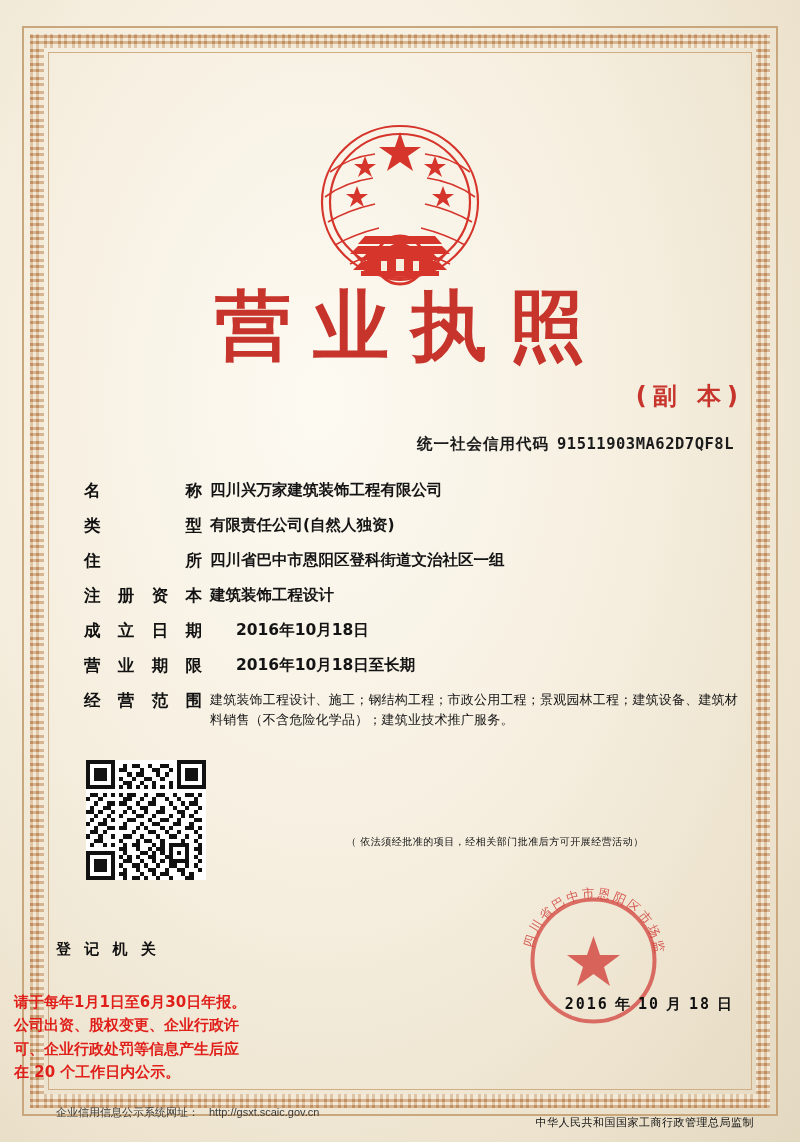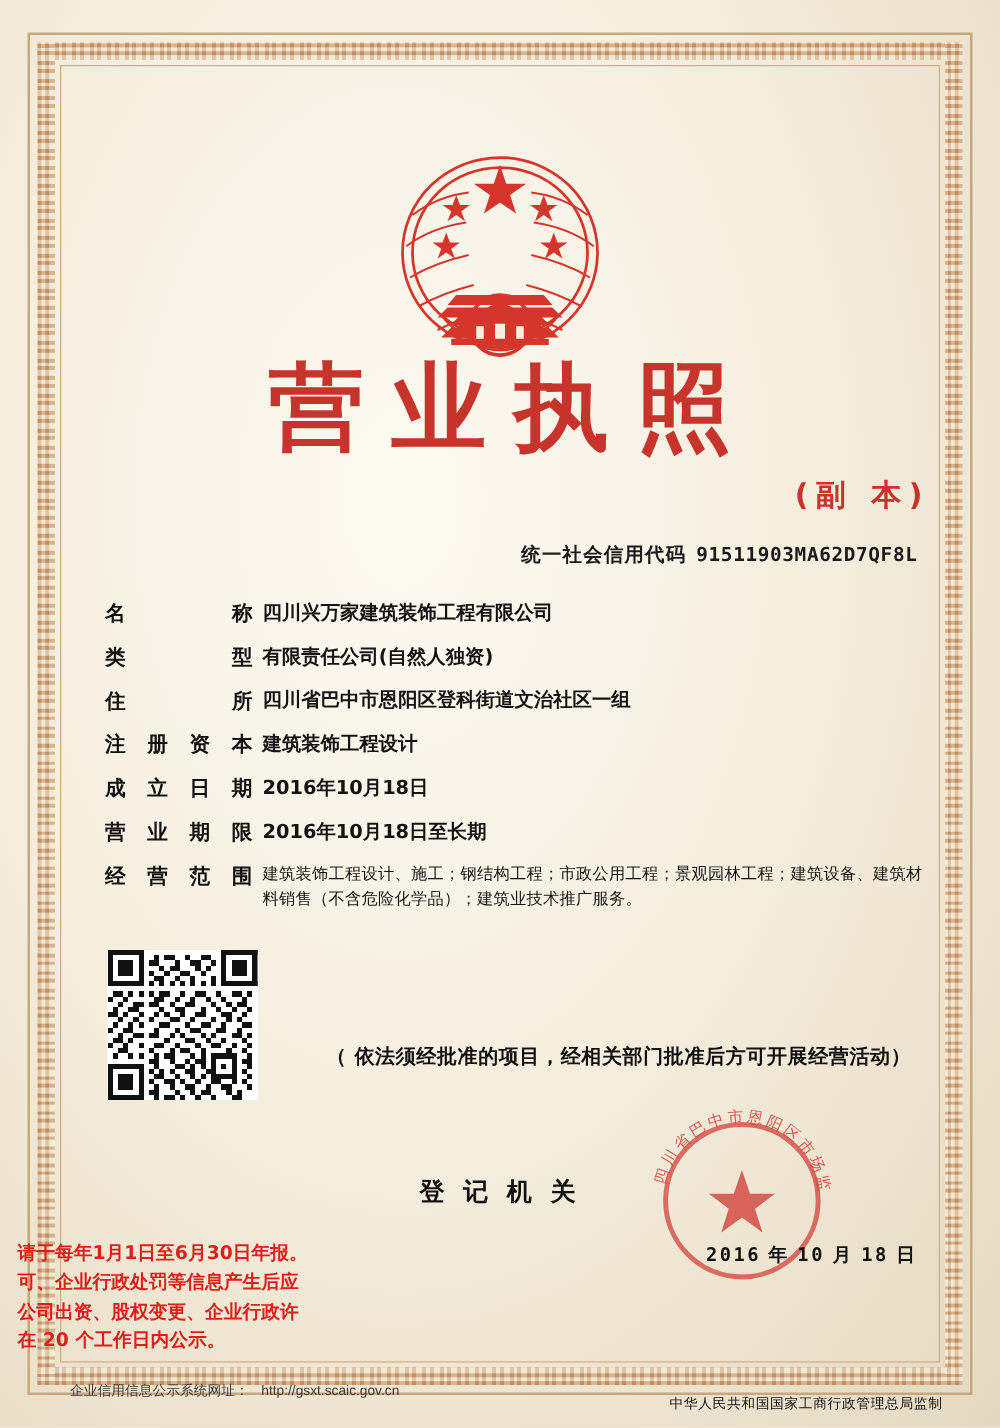--- a/index.html
+++ b/index.html
@@ -88,48 +88,48 @@
     width:118px;flex:0 0 118px;
     font-size:16.5px;font-weight:bold;color:#111;
     display:flex;justify-content:space-between;
   }
   .lbl.spread span{display:inline-block;}
   .val{
     font-size:15.5px;color:#141414;font-weight:bold;
     padding-left:8px;line-height:1.35;
   }
   .val.small{font-size:13px;font-weight:normal;line-height:1.55;letter-spacing:.2px;}
-  .val.mono{font-family:"DejaVu Sans","Liberation Sans",sans-serif;}
+  .val.mono{font-family:"DejaVu Sans","Liberation Sans",sans-serif;margin-left:26px;}
 
   
   .watermark{
     position:absolute;left:150px;top:519px;
     font-size:29px;color:#f0221f;font-weight:bold;letter-spacing:.5px;
     white-space:nowrap;
     opacity:.92;
   }
 
   
   .qr{
     position:absolute;left:30px;top:700px;
     width:120px;height:120px;
     background:#fff;
   }
   .qr svg{display:block;}
 
   
   .note{
     position:absolute;top:775px;left:200px;right:10px;
-    text-align:center;font-size:16px;color:#111;font-weight:bold;letter-spacing:.5px;
+    text-align:center;font-size:10px;color:#111;font-weight:normal;letter-spacing:.5px;
   }
 
   
   .registry{
-    position:absolute;top:880px;left:0;right:0;text-align:center;
-    font-size:20px;font-weight:bold;letter-spacing:4px;color:#111;
+    position:absolute;top:880px;left:0;right:0;text-align:left;
+    font-size:15px;font-weight:bold;letter-spacing:4px;color:#111;
   }
   .seal{
     position:absolute;left:455px;top:818px;
     width:165px;height:165px;
   }
   .date-line{
     position:absolute;top:935px;right:10px;
     font-size:15px;color:#111;letter-spacing:2px;font-weight:bold;
   }
   .date-line span.n{font-family:"DejaVu Sans Mono","Liberation Mono",monospace;margin:0 6px;}
@@ -541,22 +541,22 @@
     </div>
 
     <div class="date-line">
       <span class="n">2016</span><span>年</span><span class="n">10</span><span>月</span><span class="n">18</span><span>日</span>
     </div>
 
   </div>
 
   <div class="annot">
     <div>请于每年1月1日至6月30日年报。</div>
+    <div>公司出资、股权变更、企业行政许</div>
     <div>可、企业行政处罚等信息产生后应</div>
-    <div>公司出资、股权变更、企业行政许</div>
     <div>在 20 个工作日内公示。</div>
   </div>
 
   <div class="footer-site">
     <span>企业信用信息公示系统网址：</span><span class="url">http://gsxt.scaic.gov.cn</span>
   </div>
 
   <div class="footer-right">中华人民共和国国家工商行政管理总局监制</div>
 
 </div>

